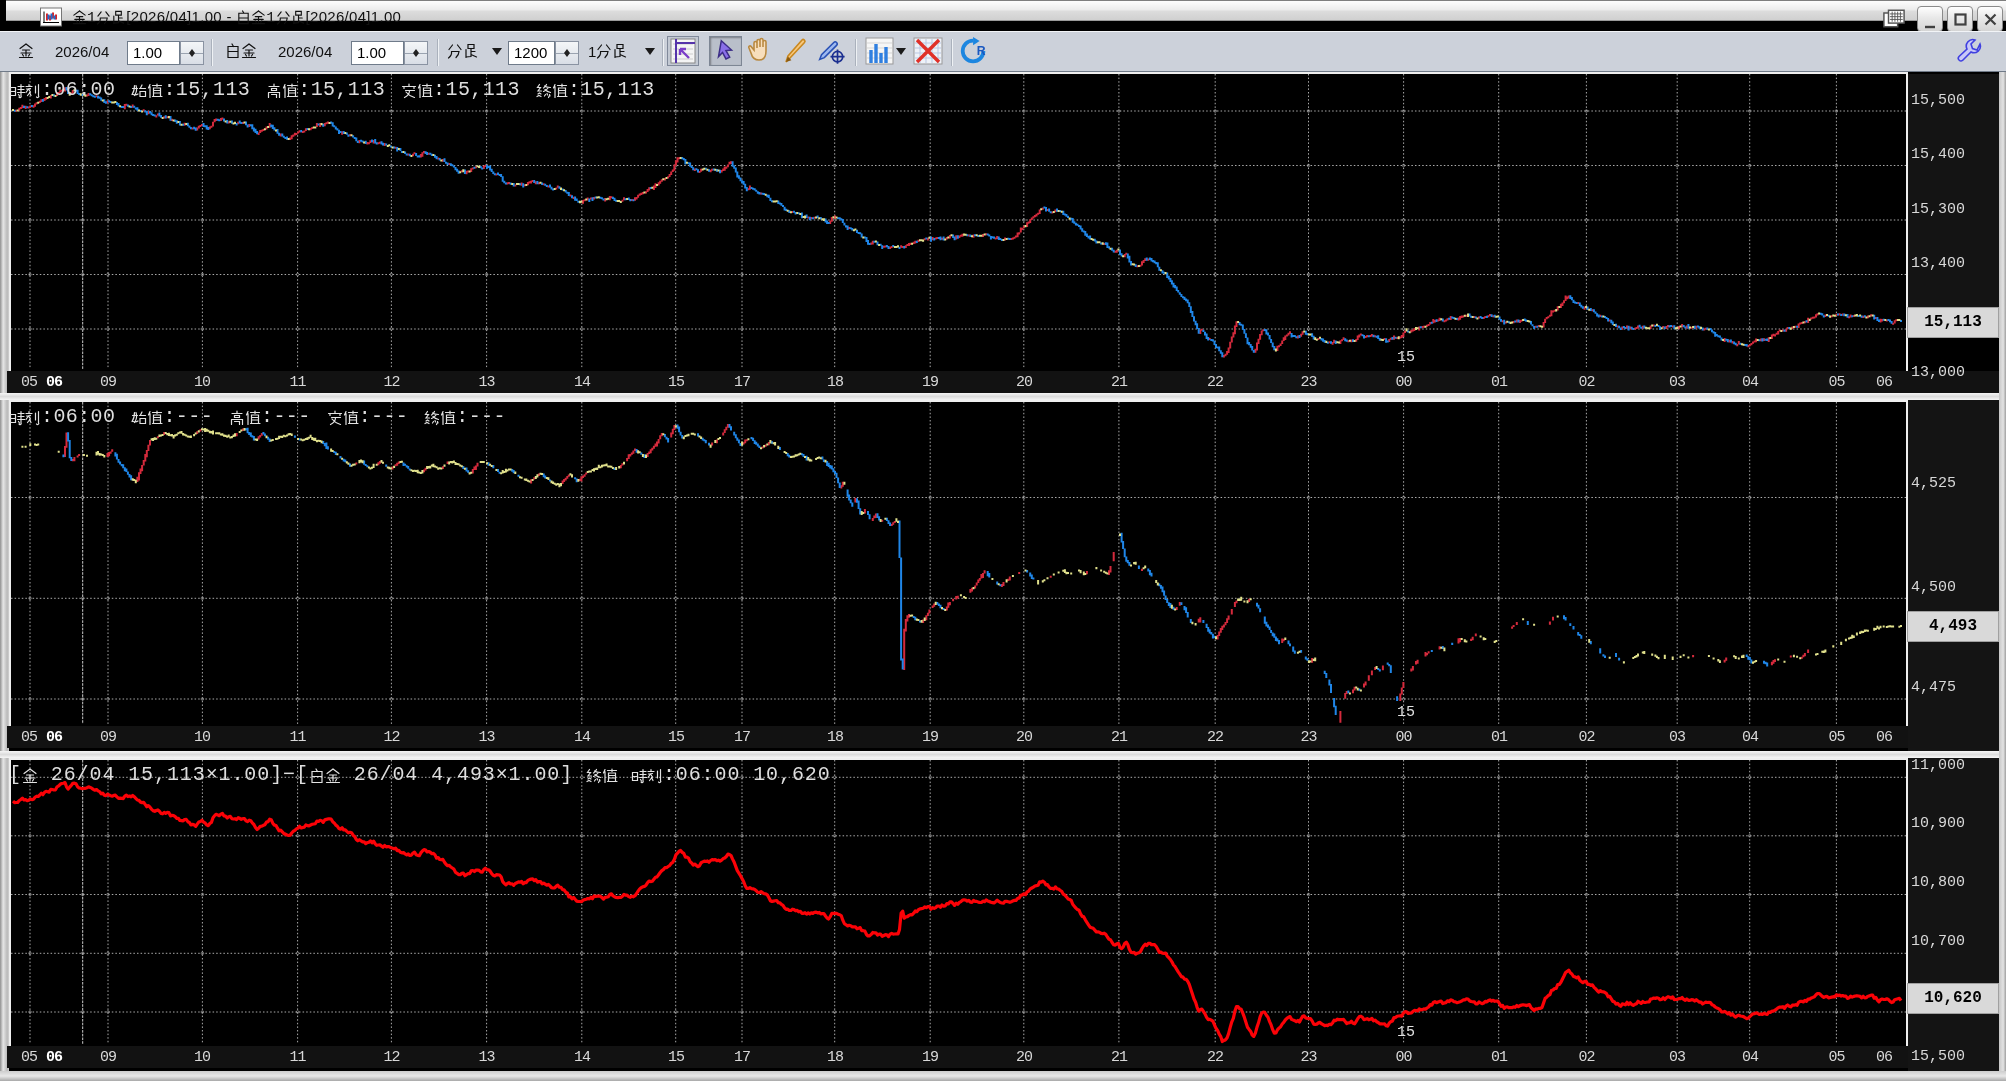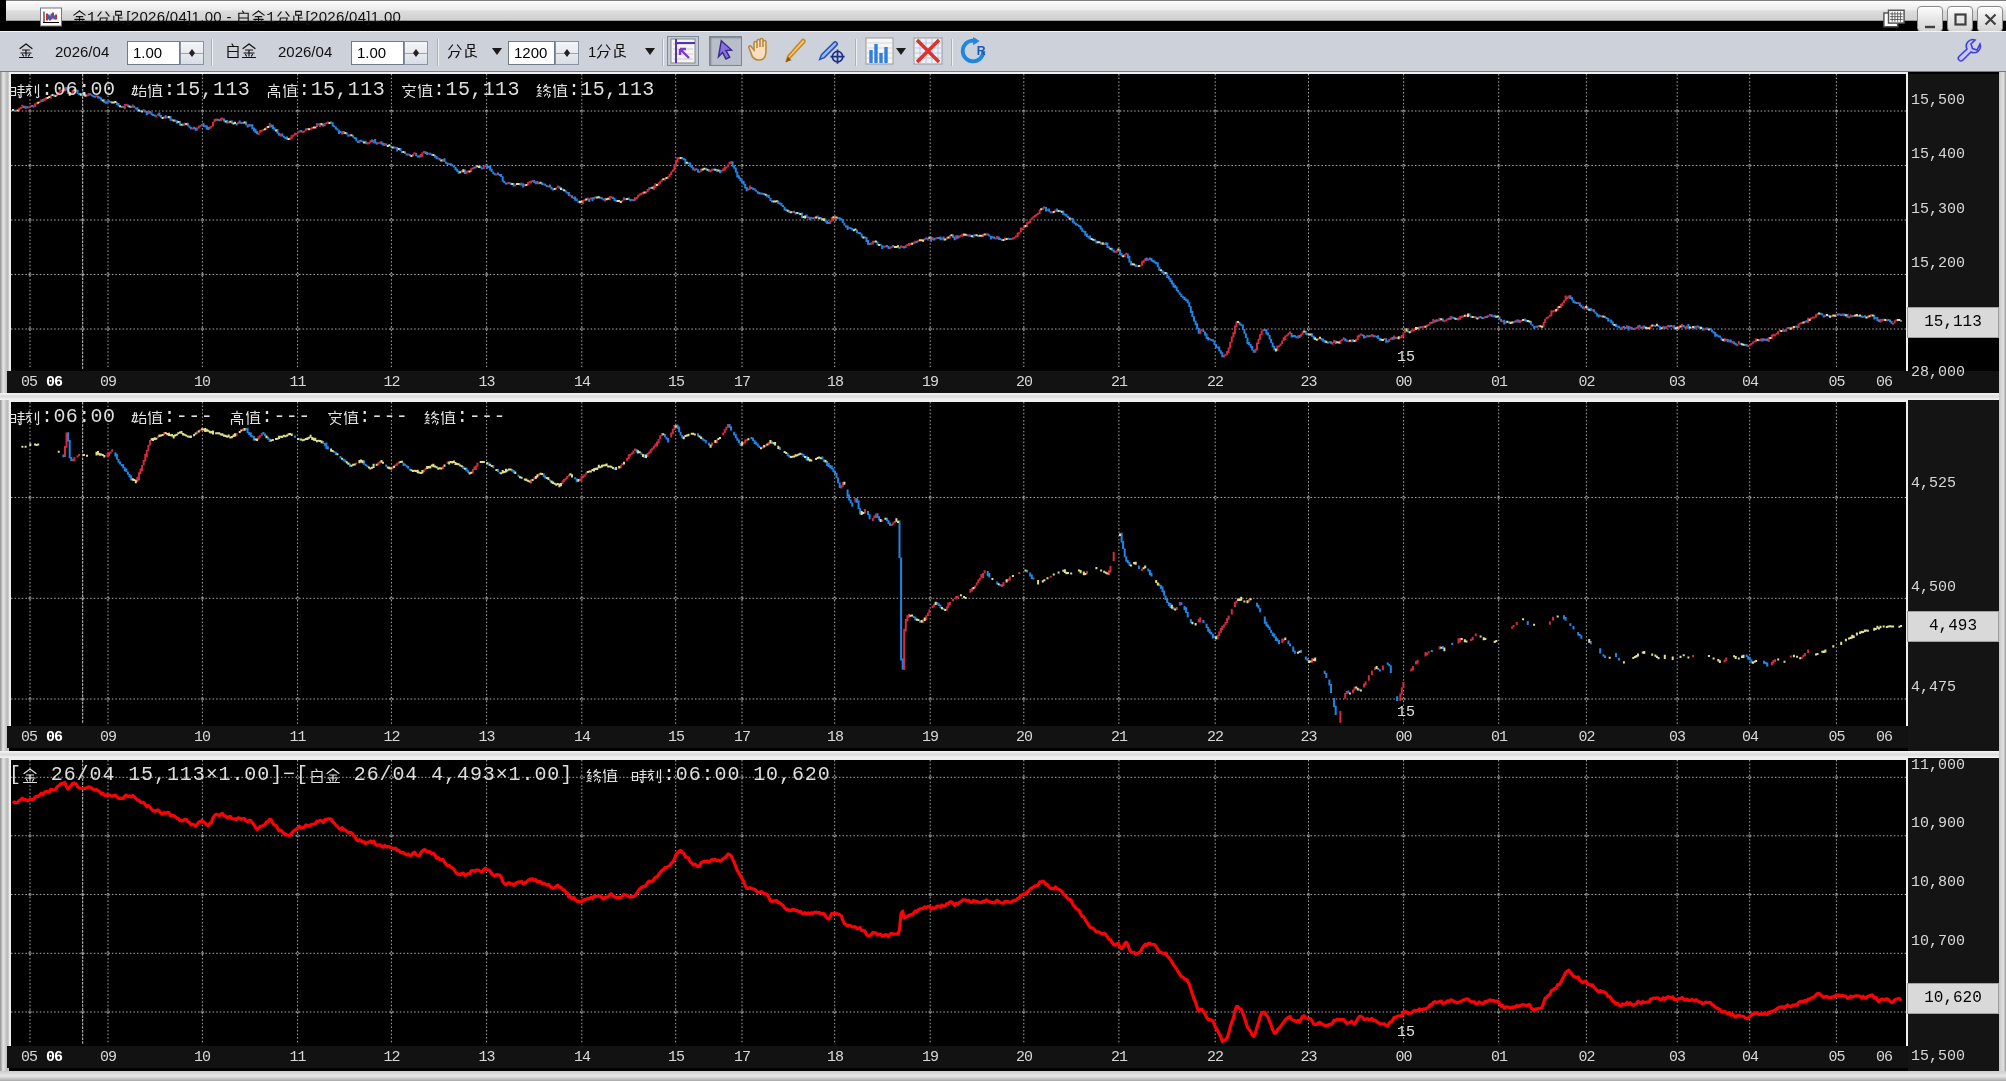--- a/index.html
+++ b/index.html
@@ -27,21 +27,21 @@
 .framer{background:linear-gradient(90deg,#c6c6c6,#e3e3e3 60%,#9f9f9f)}
 .frameb{background:linear-gradient(#cdcdcd,#e8e8e8 50%,#a8a8a8)}
 .plot{position:absolute;left:11px;width:1895px;background:#000;overflow:hidden}
 .pborder{position:absolute;left:9px;width:1899px;border:2px solid #efefef;background:transparent}
 .xstrip{position:absolute;left:7px;width:1992px;height:22px;background:#121212}
 .xstrip .xl{position:absolute;top:3px;font-family:"Liberation Mono",monospace;font-size:15px;color:#d8d8d8;letter-spacing:-1px}
 .xstrip .xb{font-weight:bold;color:#fff}
 .sep{position:absolute;left:0;width:1999px;background:linear-gradient(#f5f5f5,#dcdcdc 50%,#f6f6f6)}
 .axis{position:absolute;left:1908px;width:91px;background:#141414}
 .yl{position:absolute;left:3px;font-family:"Liberation Mono",monospace;font-size:15px;color:#d8d8d8;letter-spacing:0px;white-space:nowrap}
-.ybox{position:absolute;left:-1px;width:92px;height:31px;background:#d9d9d9;border:1px solid #a0a0a0;color:#000;font-family:"Liberation Mono",monospace;font-weight:normal;font-size:16px;text-align:center;line-height:29px;letter-spacing:0px}
+.ybox{position:absolute;left:-1px;width:92px;height:31px;background:#d9d9d9;border:1px solid #a0a0a0;color:#000;font-family:"Liberation Mono",monospace;font-weight:bold;font-size:16px;text-align:center;line-height:29px;letter-spacing:0px}
 .phead{position:absolute;left:9px;font-family:"Liberation Mono",monospace;font-size:20px;color:#dedede;white-space:nowrap;letter-spacing:0.4px}
 .phead i{font-style:normal;vertical-align:2px}
 .phead s{display:inline-block;width:16px;text-decoration:none}
 .d15{position:absolute;left:1397px;font-family:"Liberation Mono",monospace;font-size:15px;color:#e0e0e0}
 .wrench{position:absolute;top:7px;left:1956px}
 
 </style></head><body>
 <svg width="0" height="0" style="position:absolute">
     <symbol id="kj-ji" viewBox="0 0 16 16">
       <path d="M1.5 4.5h5v8h-5zM1.5 8.5h5M9 3.5h6M9 6.5h6M8.5 9.5h7M12 1.5v11.5a1 1 0 0 1-2 1M9.5 11.5l1 1.5"></path>
@@ -737,22 +737,22 @@
       <use href="#kj-chi"></use>
     </svg><i>&nbsp;</i><svg class="kj" width="16" height="16" viewBox="0 0 16 16">
       <use href="#kj-ji"></use>
     </svg><svg class="kj" width="16" height="16" viewBox="0 0 16 16">
       <use href="#kj-koku"></use>
     </svg><i>:06:00&nbsp;10,620</i></div>
 <div class="axis" style="top:74px;height:250px">
     <div class="yl" style="top:17.5px">15,500</div>
     <div class="yl" style="top:72px">15,400</div>
     <div class="yl" style="top:126.5px">15,300</div>
-    <div class="yl" style="top:181px">15,200</div>
-    <div class="yl" style="top:289.5px">28,000</div>
+    <div class="yl" style="top:181px">13,400</div>
+    <div class="yl" style="top:289.5px">13,000</div>
     <div class="ybox" style="top:232.5px">15,113</div>
   </div>
 <div class="axis" style="top:400px;height:351px">
     <div class="yl" style="top:75px">4,525</div>
     <div class="yl" style="top:178.5px">4,500</div>
     <div class="yl" style="top:279px">4,475</div>
     <div class="ybox" style="top:211px">4,493</div>
   </div>
 <div class="axis" style="top:758px;height:313px">
     <div class="yl" style="top:-1.5px">11,000</div>

